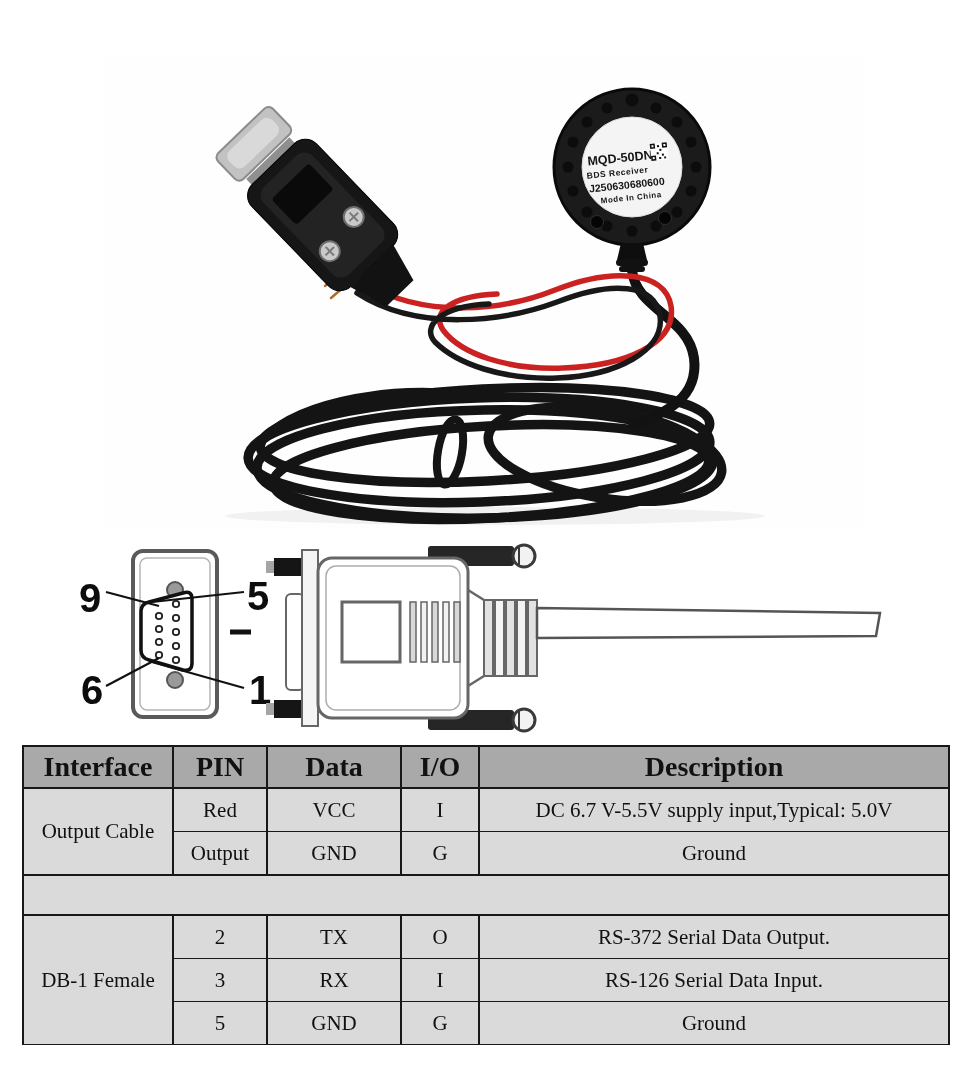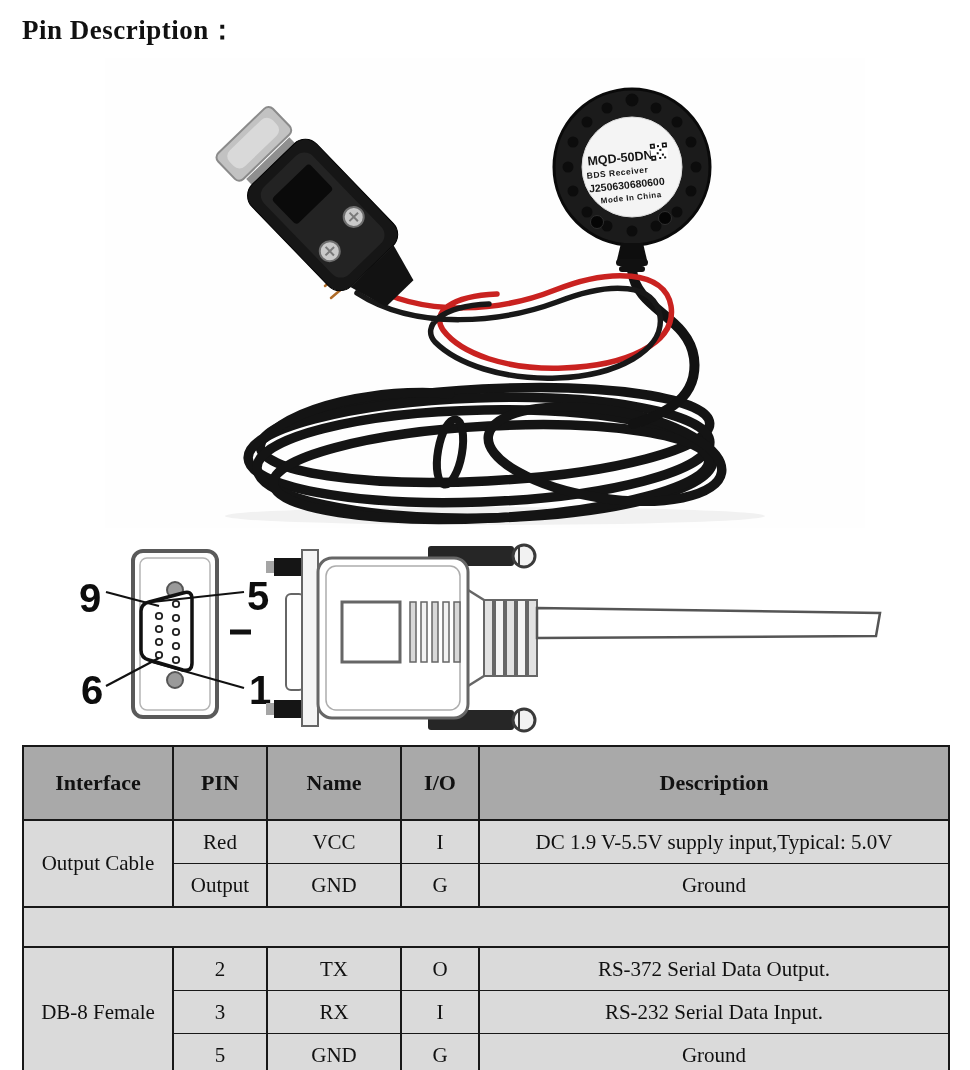--- a/index.html
+++ b/index.html
@@ -3,35 +3,34 @@
 <meta charset="utf-8">
 <style>
   html,body{margin:0;padding:0;background:#ffffff;}
   #page{position:relative;width:970px;height:1070px;background:#ffffff;overflow:hidden;
         font-family:"Liberation Serif",serif;color:#111;}
   #title{position:absolute;left:22px;top:12px;font-size:27px;font-weight:bold;letter-spacing:.5px;}
   #photo{position:absolute;left:105px;top:58px;}
   #diagram{position:absolute;left:60px;top:542px;}
   #pintable{position:absolute;left:22px;top:745px;width:926px;border-collapse:collapse;
             table-layout:fixed;font-family:"Liberation Serif",serif;}
-  #pintable th{background:#a9a9a9;font-size:22px;font-weight:bold;height:40px;
-               border:2px solid #181818;padding:16px 4px;}
+  #pintable th{background:#a9a9a9;font-size:28px;font-weight:bold;height:40px;
+               border:2px solid #181818;padding:0 4px;}
   #pintable td{background:#dadada;font-size:21px;text-align:center;height:42px;
                border:1px solid #181818;border-left-width:2px;border-right-width:2px;padding:0 6px;}
   #pintable tr.spacer td{height:38px;border-top:2px solid #181818;border-bottom:2px solid #181818;}
   .num{font-family:"Liberation Sans",sans-serif;font-weight:900;font-size:40px;fill:#0d0d0d;}
   .lbl{font-family:"Liberation Sans",sans-serif;font-weight:bold;fill:#151515;}
   .dline{stroke:#666;fill:#fff;}
 </style>
 </head>
 <body>
 
 <div id="page">
 
-  <div id="title">Pin Description：</div>
 
   <svg id="photo" width="760" height="470" viewBox="0 0 760 470">
     <rect x="0" y="0" width="760" height="470" fill="#fefefe"></rect>
     <ellipse cx="390" cy="458" rx="270" ry="9" fill="rgba(0,0,0,0.05)"></ellipse>
 
     <g stroke="#141414" stroke-width="9.5" fill="none" stroke-linecap="round">
       <ellipse cx="380" cy="377" rx="225" ry="46" transform="rotate(-3 380 377)"></ellipse>
       <ellipse cx="374" cy="392" rx="231" ry="52" transform="rotate(-2 374 392)"></ellipse>
       <ellipse cx="380" cy="406" rx="228" ry="54" transform="rotate(-1 380 406)"></ellipse>
       <ellipse cx="386" cy="414" rx="218" ry="46" transform="rotate(-3 386 414)"></ellipse>
@@ -190,52 +189,52 @@
       <col style="width:150px">
         <col style="width:94px">
         <col style="width:134px">
       <col style="width:78px">
         <col style="width:470px">
     </colgroup>
     <tbody>
       <tr>
         <th>Interface</th>
         <th>PIN</th>
-        <th>Name</th>
+        <th>Data</th>
         <th>I/O</th>
         <th>Description</th>
       </tr>
       <tr>
         <td rowspan="2">Output Cable</td>
         <td>Red</td>
         <td>VCC</td>
         <td>I</td>
-        <td>DC 1.9 V-5.5V supply input,Typical: 5.0V</td>
+        <td>DC 6.7 V-5.5V supply input,Typical: 5.0V</td>
       </tr>
       <tr>
         <td>Output</td>
         <td>GND</td>
         <td>G</td>
         <td>Ground</td>
       </tr>
       <tr class="spacer">
         <td colspan="5"></td>
       </tr>
       <tr>
-        <td rowspan="3">DB-8 Female</td>
+        <td rowspan="3">DB-1 Female</td>
         <td>2</td>
         <td>TX</td>
         <td>O</td>
         <td>RS-372 Serial Data Output.</td>
       </tr>
       <tr>
         <td>3</td>
         <td>RX</td>
         <td>I</td>
-        <td>RS-232 Serial Data Input.</td>
+        <td>RS-126 Serial Data Input.</td>
       </tr>
       <tr>
         <td>5</td>
         <td>GND</td>
         <td>G</td>
         <td>Ground</td>
       </tr>
     </tbody>
   </table>
 

